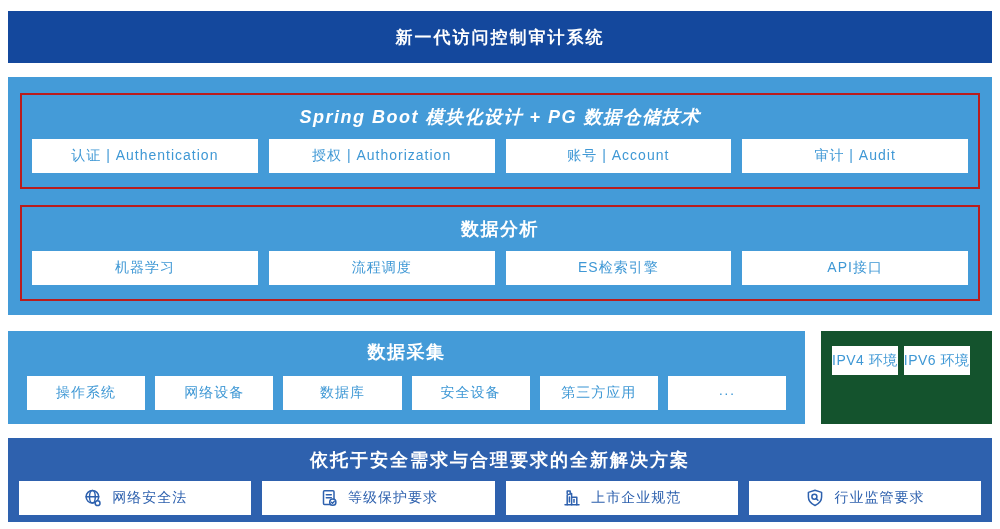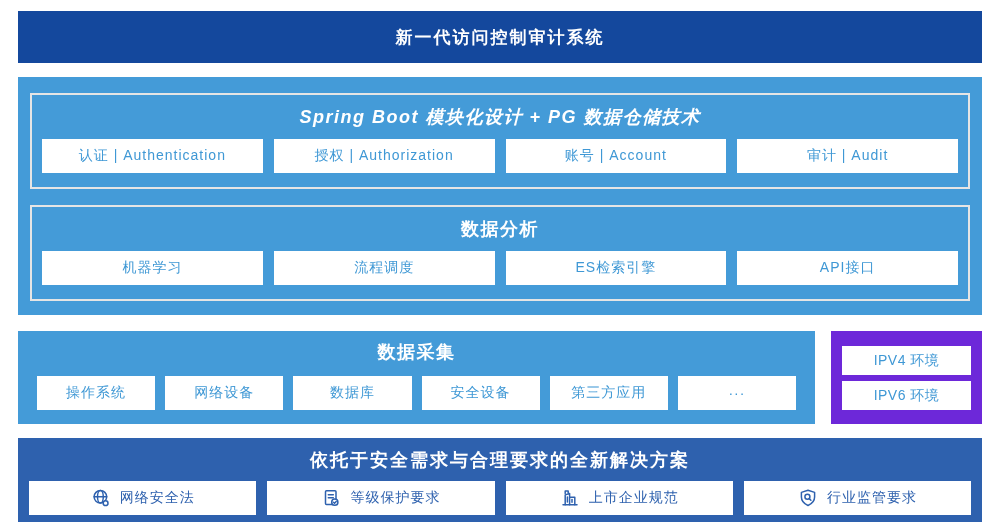--- a/index.html
+++ b/index.html
@@ -2,39 +2,39 @@
 <html><head>
 <meta charset="utf-8">
 <style>
   html,body{margin:0;padding:0;background:#ffffff;}
   body{
     width:1000px;height:529px;
     font-family:"Liberation Sans","DejaVu Sans",sans-serif;
     -webkit-font-smoothing:antialiased;
     overflow:hidden;
   }
-  .canvas{position:relative;width:1000px;height:529px;box-sizing:border-box;padding:11px 18px 14px;}
+  .canvas{position:relative;width:1000px;height:529px;box-sizing:border-box;padding:11px 8px 14px;}
 
   
   .banner{
     height:52px;background:#14489D;color:#ffffff;
     display:flex;align-items:center;justify-content:center;
     font-size:17px;font-weight:bold;letter-spacing:2px;
     margin-bottom:14px;
   }
 
   
   .platform{
     background:#449BD8;
     box-sizing:border-box;
     padding:16px 12px 14px;
     margin-bottom:16px;
   }
   .panel{
-    border:2px solid #e5e5e5;
+    border:2px solid #b91c1c;
     box-sizing:border-box;
     padding:11px 10px 14px;
   }
   .panel + .panel{margin-top:16px;}
   .panel-title{
     color:#ffffff;font-size:18px;font-weight:bold;letter-spacing:1.5px;
     text-align:center;line-height:22px;margin-bottom:11px;
   }
   .panel-title.italic{font-style:italic;}
   .box-row{display:flex;gap:11px;}
@@ -46,23 +46,23 @@
 
   
   .collect-row{display:flex;gap:16px;margin-bottom:14px;}
   .collection{
     width:797px;box-sizing:border-box;background:#449BD8;
     padding:10px 19px 14px;
   }
   .collection .panel-title{margin-bottom:13px;}
   .collection .box-row{gap:10px;}
   .net-env{
-    flex:1;box-sizing:border-box;background:#6d28d9;
+    flex:1;box-sizing:border-box;background:#14532d;
     padding:15px 11px 12px;
-    display:flex;flex-direction:column;gap:6px;
+    display:flex;flex-direction:row;gap:6px;
   }
   .net-env .white-box{flex:none;height:29px;letter-spacing:0.5px;}
 
   
   .solution{
     height:84px;box-sizing:border-box;background:#2E61AE;
     padding:11px 11px 17px;
   }
   .solution .panel-title{margin-bottom:10px;letter-spacing:2px;}
   .solution .box-row{gap:11px;}

